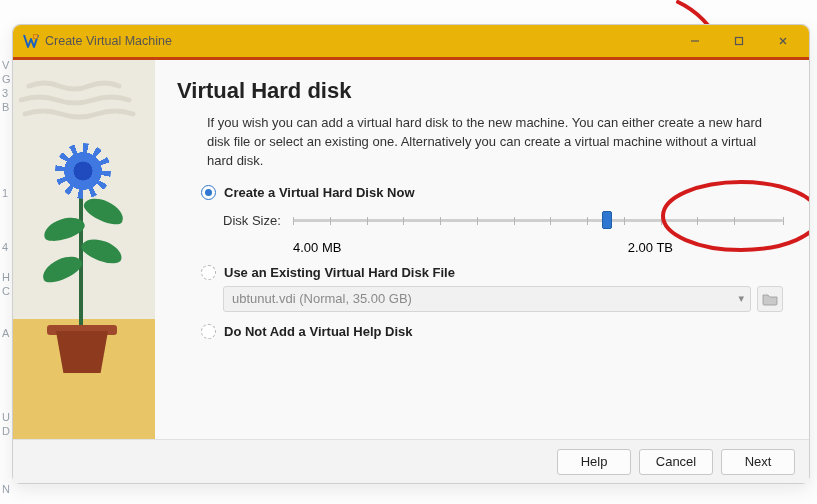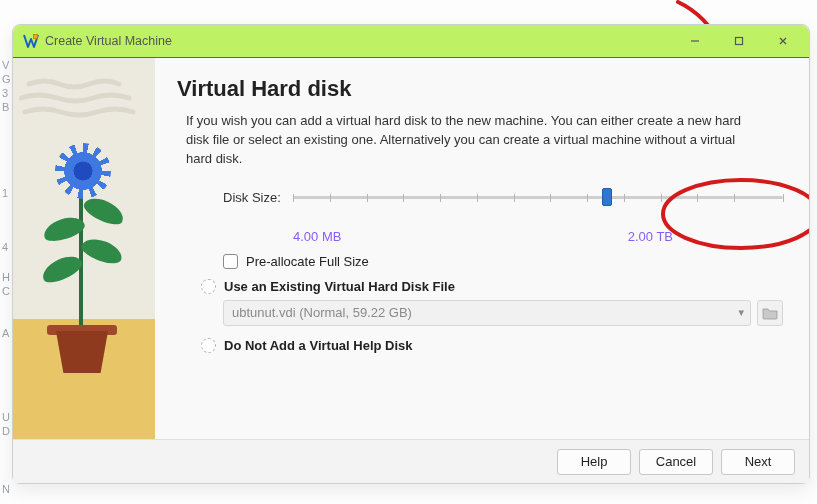--- a/index.html
+++ b/index.html
@@ -30,54 +30,54 @@
     background: #f3f3f3;
     border: 1px solid #cfcfcf;
     border-radius: 8px;
     box-shadow: 0 6px 18px rgba(0,0,0,.08);
     display: flex; flex-direction: column;
   }
   .titlebar {
     height: 32px;
     display: flex; align-items: center;
     padding: 0 4px 0 10px;
-    background: #bef264;
+    background: #eab308;
     border-top-left-radius: 8px; border-top-right-radius: 8px;
   }
   .titlebar .app-icon { width: 16px; height: 16px; margin-right: 6px; }
   .titlebar .title { color: #555; font-size: 12.5px; }
   .titlebar .spacer { flex: 1; }
   .winbtn {
     width: 44px; height: 32px;
     display: flex; align-items: center; justify-content: center;
     color: #555;
   }
   .content {
     flex: 1; display: flex;
     background: #f9f9f9;
-    border-top: 1px solid #c2410c;
+    border-top: 3px solid #c2410c;
   }
   .sidebar-illus {
     width: 142px; height: 100%;
     background: #eceadf;
     position: relative;
     overflow: hidden;
   }
   .main {
     flex: 1; padding: 18px 26px 10px 22px;
     overflow: hidden;
     position: relative;
   }
   .heading {
     font-size: 22px; font-weight: 700; color: #222;
     margin: 0 0 10px 0;
   }
   .desc {
     color: #333; font-size: 13px; line-height: 1.45;
-    margin: 0 0 14px 9px;
+    margin: 0 0 14px 30px;
     max-width: 570px;
   }
   .opt-row {
     display: flex; align-items: center;
     margin: 6px 0 6px 24px;
     font-weight: 600;
   }
   .radio, .faux-radio {
     width: 15px; height: 15px; margin-right: 8px;
     border: 1.5px solid #8b8b8b; border-radius: 50%;
@@ -124,22 +124,22 @@
     text-align: right; padding: 2px 6px; font-size: 13px;
     border-radius: 2px;
   }
   
   .annot-circle {
     position: absolute;
     pointer-events: none;
   }
   .range-row {
     display: flex; justify-content: space-between;
-    margin: 16px 0 10px 0;
-    color: #8b5cf6;
+    margin: 4px 0 10px 0;
+    color: #000000;
   }
   .chk-row {
     display: flex; align-items: center; margin: 2px 0 10px 46px;
   }
   .chk {
     width: 15px; height: 15px; border: 1.5px solid #8b8b8b; border-radius: 3px;
     margin-right: 8px; background: #fff;
   }
   .file-select-row {
     display: flex; align-items: center; gap: 6px;
@@ -300,20 +300,24 @@
       <div class="illus-leaf l4"></div>
       <div class="illus-flower"></div>
       <div class="illus-pot-rim"></div>
       <div class="illus-pot"></div>
     </div>
 
     <div class="main">
       <h1 class="heading">Virtual Hard disk</h1>
       <p class="desc">If you wish you can add a virtual hard disk to the new machine. You can either create a new hard disk file or select an existing one. Alternatively you can create a virtual machine without a virtual hard disk.</p>
 
+      <div class="opt-row">
+        <span class="radio checked"></span>
+        <span>Create a Virtual Hard Disk Now</span>
+      </div>
 
       <div class="indent-block">
         <div class="slider-row">
           <span class="slider-label">Disk Size:</span>
           <div class="slider-wrap">
             <div class="track"></div>
             <div class="ticks">
               <i style="left:0%"></i>
                 <i style="left:7.5%"></i>
                 <i style="left:15%"></i>
@@ -331,33 +335,29 @@
             </div>
             <div class="thumb" style="left:64%"></div>
           </div>
         </div>
         <div class="range-row">
           <span style="margin-left:70px">4.00 MB</span>
           <span style="margin-right:110px">2.00 TB</span>
         </div>
       </div>
 
-      <div class="chk-row" style="margin-left:46px">
-        <span class="chk"></span>
-        <span>Pre-allocate Full Size</span>
-      </div>
 
       <div class="opt-row">
         <span class="faux-radio"></span>
         <span>Use an Existing Virtual Hard Disk File</span>
       </div>
 
       <div class="file-select-row">
         <div class="combo">
-          <span>ubtunut.vdi (Normal, 59.22 GB)</span>
+          <span>ubtunut.vdi (Normal, 35.00 GB)</span>
           <span class="chev">▾</span>
         </div>
         <div class="browse-btn">
           <svg width="16" height="14" viewBox="0 0 16 14">
             <path d="M1 3 h5 l1.5 2 H15 v7 a1 1 0 0 1 -1 1 H2 a1 1 0 0 1 -1 -1 Z" fill="#c9c9c9" stroke="#9a9a9a" stroke-width="0.8"></path>
           </svg>
         </div>
       </div>
 
       <div class="opt-row">

